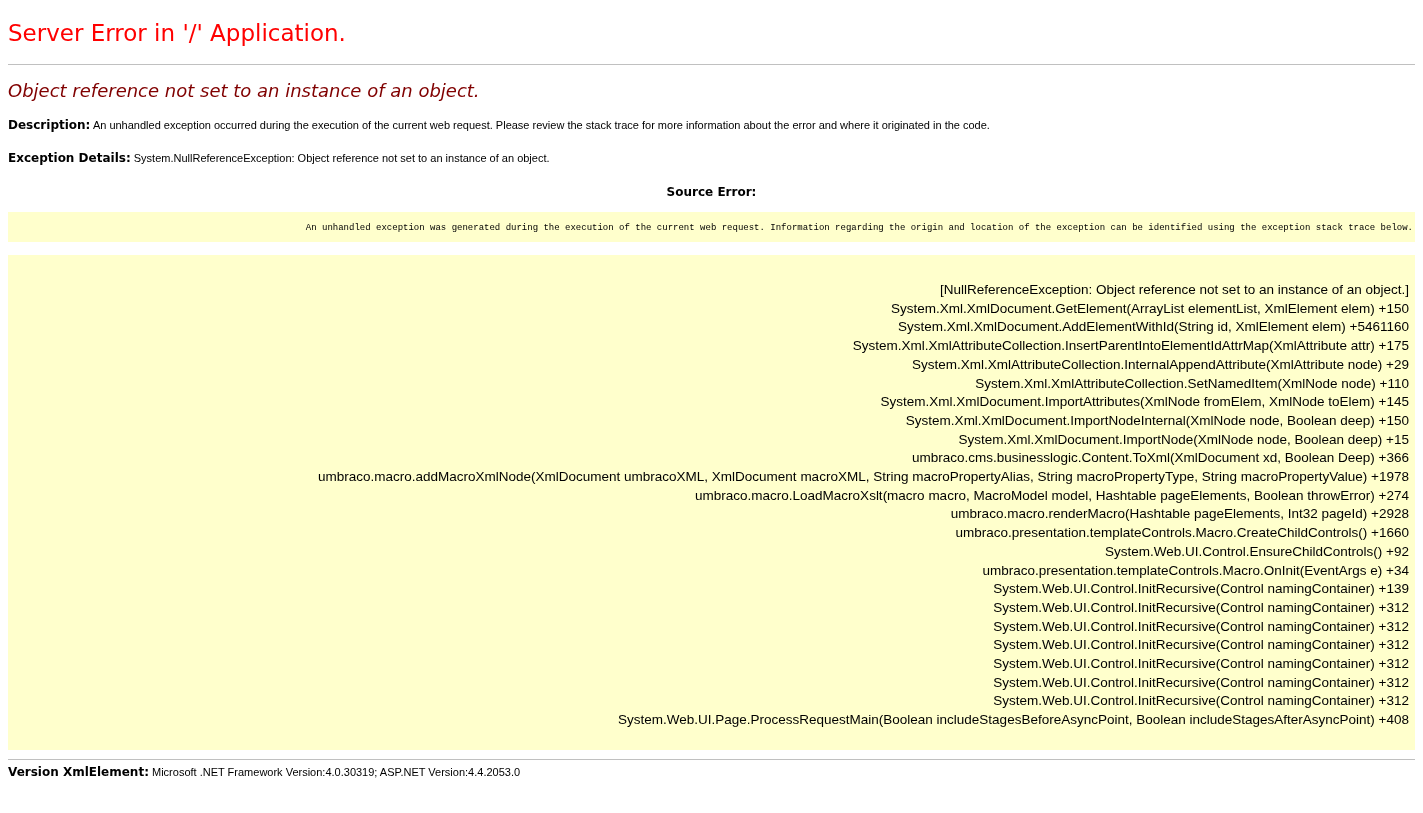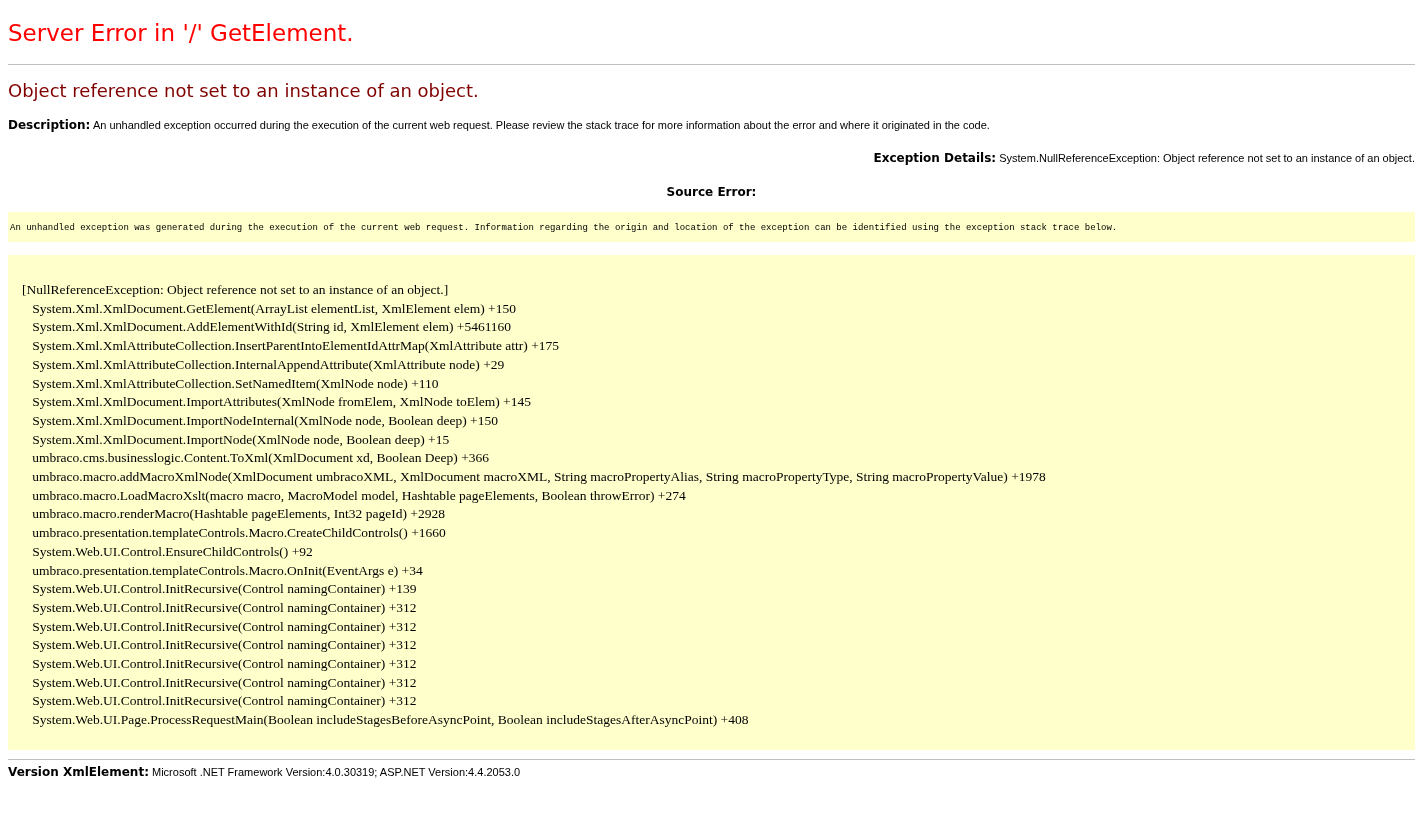--- a/index.html
+++ b/index.html
@@ -22,78 +22,80 @@
   }
   hr.rule {
     border: none;
     border-top: 1px solid #c0c0c0;
     height: 0;
     margin: 16px 0 0 0;
   }
   h2.error-message {
     font-family: "DejaVu Sans", "Liberation Sans", sans-serif;
     font-weight: normal;
+    font-style: italic;
     font-size: 18px;
     line-height: 22px;
     color: #800000;
     margin: 15px 0 0 0;
   }
   p.info-line {
     margin: 0;
     font-size: 11px;
     line-height: 13px;
   }
   p.desc-line      { margin-top: 17px; }
-  p.exc-line       { margin-top: 20px; text-align: right; }
+  p.exc-line       { margin-top: 20px; }
   p.label-line     { margin-top: 21px; text-align: center; }
   b.info-label {
     font-family: "DejaVu Sans", "Liberation Sans", sans-serif;
     font-weight: bold;
     font-size: 12px;
     margin-top: 40px;
   }
   .codebox {
     background: #ffffcc;
     width: 100%;
+    text-align: right;
   }
   .codebox.source-error {
     margin-top: 13px;
     padding: 8px 2px 8px 2px;
     box-sizing: border-box;
   }
   .codebox.source-error code {
     font-family: "Liberation Mono", "DejaVu Sans Mono", monospace;
     font-size: 9px;
     line-height: 11px;
     white-space: nowrap;
   }
   .codebox.stack-trace {
     margin-top: 13px;
   }
   .codebox.stack-trace pre {
     margin: 0;
-    padding: 26px 0 20px 14px;
-    font-family: Liberation Serif, serif;
+    padding: 26px 6px 20px 14px;
+    font-family: Liberation Sans, sans-serif;
     font-size: 13.5px;
     line-height: 18.7px;
     white-space: pre;
   }
   hr.footer-rule { margin-top: 9px; }
   p.version-line {
     margin: 6px 0 0 0;
     font-size: 11px;
     line-height: 13px;
   }
 </style>
 </head>
 <body>
 
 <div>
 
-  <h1 class="page-title">Server Error in '/' GetElement.</h1>
+  <h1 class="page-title">Server Error in '/' Application.</h1>
 
   <hr class="rule">
 
   <h2 class="error-message">Object reference not set to an instance of an object.</h2>
 
   <p class="info-line desc-line">
     <b class="info-label">Description:</b>
     <span>An unhandled exception occurred during the execution of the current web request. Please review the stack trace for more information about the error and where it originated in the code.</span>
   </p>
 

